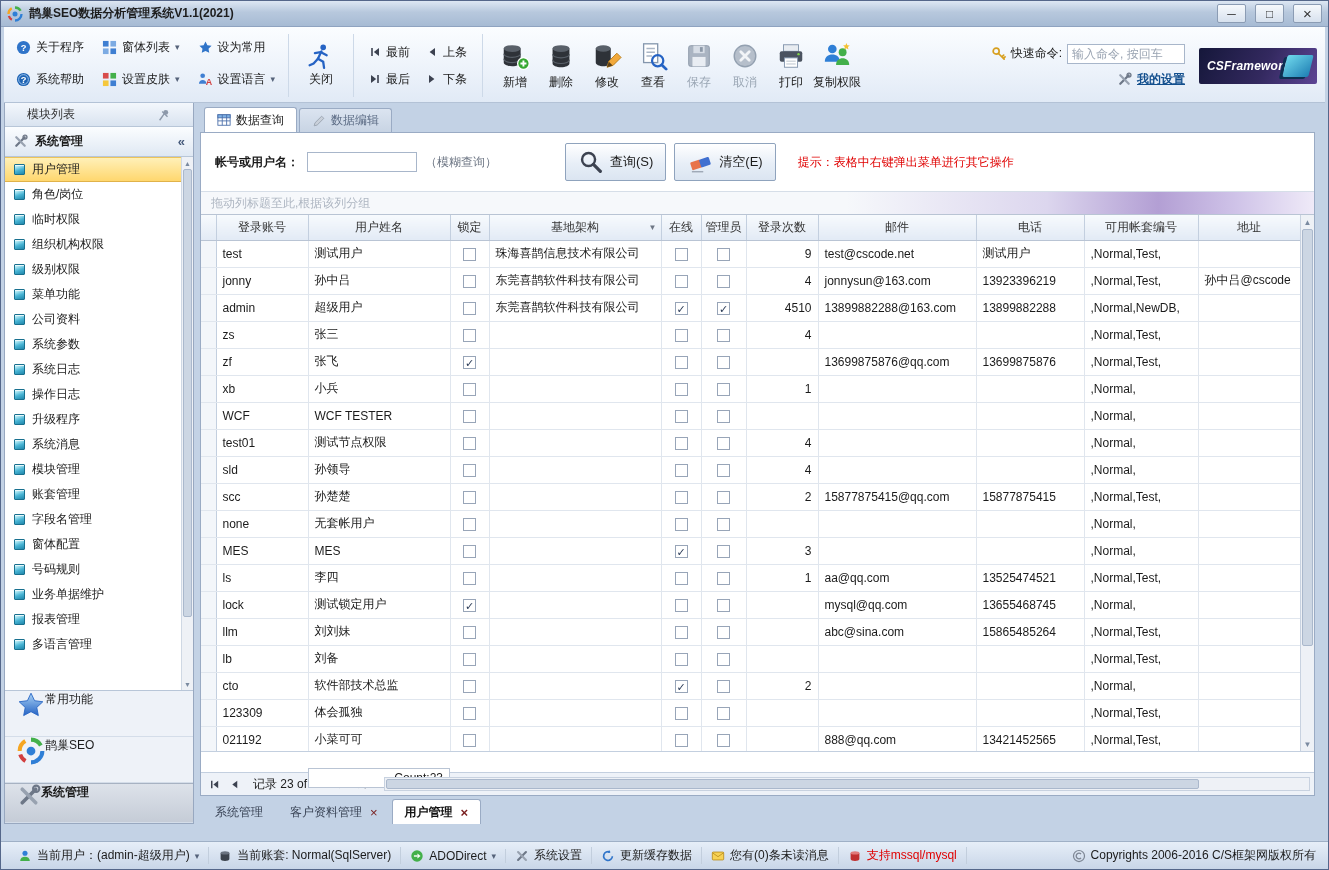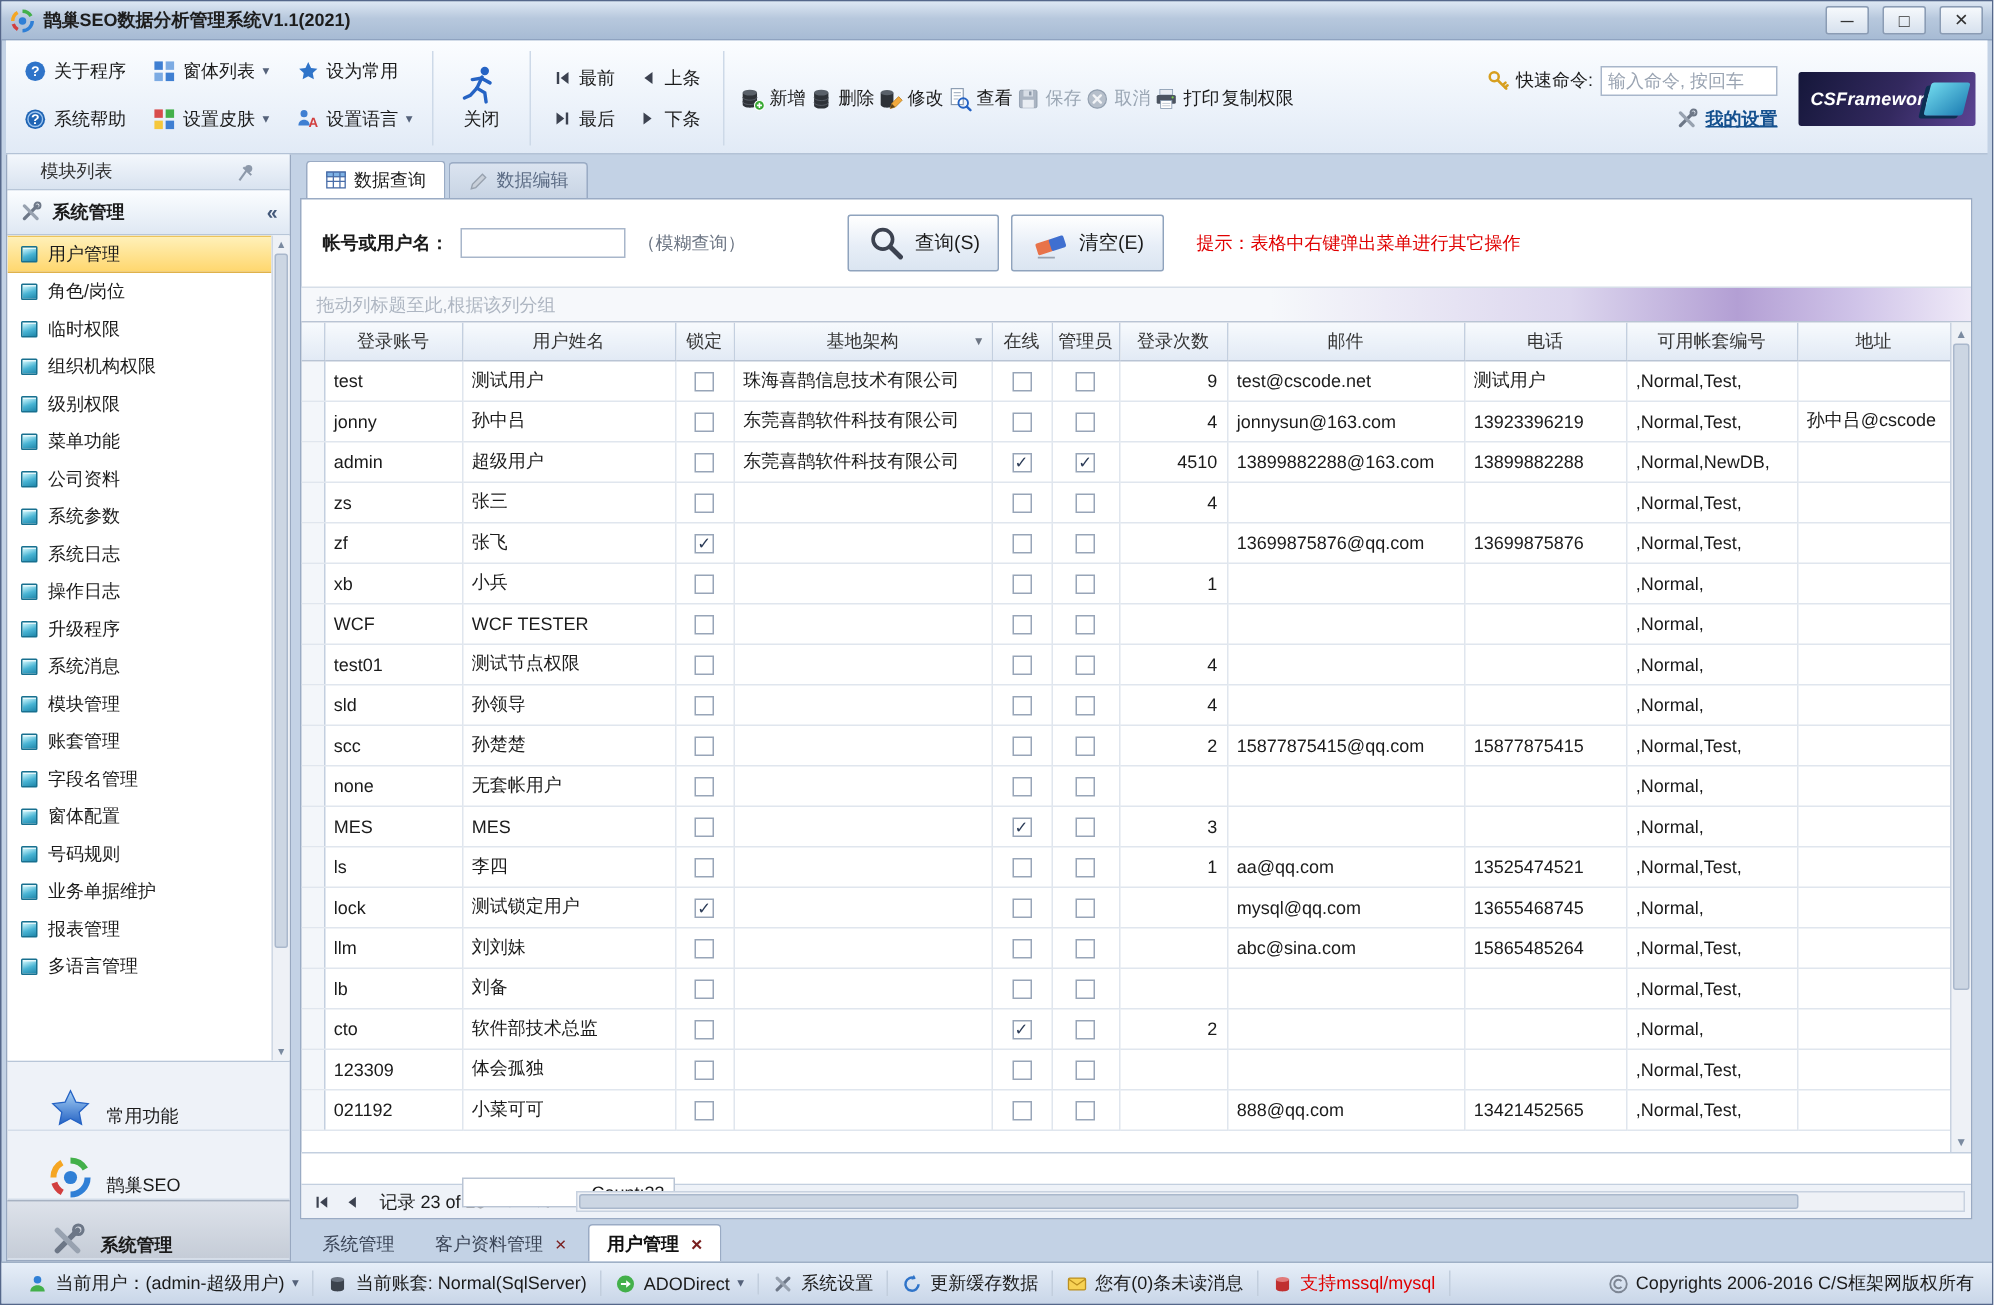--- a/index.html
+++ b/index.html
@@ -20,21 +20,21 @@
   .rlink{display:flex;align-items:center;gap:5px;padding:3px 4px;border-radius:2px;cursor:default;white-space:nowrap;}
   .rlink .ic{width:15px;height:15px;display:inline-flex;}
   .rlink .dd{font-size:9px;color:#55627a;}
   .vsep{width:1px;background:#cdd9e8;margin:3px 5px;}
   .closecol{display:flex;flex-direction:column;align-items:center;justify-content:center;width:46px;}
   .closecol .ic{width:28px;height:28px;}
   .navcol{display:flex;flex-direction:column;justify-content:center;gap:6px;}
   .navbtn{display:flex;align-items:center;gap:5px;padding:2px 6px;white-space:nowrap;}
   .navbtn .ic{width:12px;height:12px;display:inline-flex;}
   .ribbon-actions{display:flex;align-items:stretch;}
-  .rbtn{width:46px;display:flex;flex-direction:row;align-items:center;justify-content:center;gap:3px;padding:2px 1px;border-radius:2px;cursor:default;}
+  .rbtn{width:46px;display:flex;flex-direction:column;align-items:center;justify-content:center;gap:3px;padding:2px 1px;border-radius:2px;cursor:default;}
   .rbtn .ric{width:30px;height:30px;display:inline-flex;}
   .rbtn .rlab{white-space:nowrap;}
   .rbtn.dis .rlab{color:#9aa6b4;}
   .qwrap{margin-left:auto;display:flex;flex-direction:column;justify-content:center;gap:7px;align-items:flex-end;padding-right:6px;}
   .qrow{display:flex;align-items:center;gap:5px;}
   .qrow .ic{width:15px;height:15px;display:inline-flex;}
   .qcmd-input{width:118px;height:20px;border:1px solid #a8b6ca;padding:0 4px;font-size:12px;color:#333;background:#fff;}
   .qcmd-input::placeholder{color:#9aa4b2;}
   .mysettings{font-weight:bold;color:#14508e;text-decoration:underline;cursor:pointer;}
   .logo{width:118px;height:36px;align-self:center;margin-left:4px;border-radius:2px;position:relative;overflow:hidden;
@@ -55,21 +55,21 @@
   .sb-list{flex:1;background:#fff;position:relative;overflow:hidden;padding-right:12px;}
   .sitem{height:25px;display:flex;align-items:center;gap:7px;padding:0 4px 0 9px;cursor:pointer;white-space:nowrap;}
   .sitem.sel{background:linear-gradient(#fff0b8,#ffd76e);border-top:1px solid #ecc45c;border-bottom:1px solid #e0b24a;}
   .cube{width:11px;height:11px;border:1px solid #18708f;border-radius:1px;flex:0 0 auto;
     background:linear-gradient(160deg,#b8ecf6 15%,#49b4d4 55%,#1f86aa);box-shadow:inset 0 1px 0 rgba(255,255,255,.7);}
   .sb-scroll{position:absolute;top:0;right:0;width:12px;height:100%;background:#eef1f6;border-left:1px solid #cfd8e4;display:flex;flex-direction:column;}
   .sb-scroll .arr{height:12px;font-size:7px;color:#7a8aa0;display:flex;align-items:center;justify-content:center;}
   .sb-scroll .trk{flex:1;position:relative;}
   .sb-scroll .thm{position:absolute;top:0;left:1px;right:1px;height:88%;background:#ccd6e3;border:1px solid #aab8cc;border-radius:2px;}
   .sb-shorts{border-top:1px solid #b8c6d8;}
-  .shortcut{height:46px;display:flex;align-items:flex-end;gap:10px;padding:0 28px;border-bottom:1px solid #d4dde9;cursor:pointer;background:#eef2f8;}
+  .shortcut{height:46px;display:flex;align-items:flex-start;gap:0;padding:0 12px;border-bottom:1px solid #d4dde9;cursor:pointer;background:#eef2f8;}
   .shortcut .ic{width:28px;height:28px;display:inline-flex;}
   .shortcut.pressed{height:40px;background:linear-gradient(#dde2ea,#c5ccd7);border-top:1px solid #a7b2c2;font-weight:bold;}
   .shortcut.pressed .ic{width:24px;height:24px;}
   
   .main{flex:1;display:flex;flex-direction:column;padding:4px 10px 0 6px;min-width:0;}
   .tabstrip{height:25px;display:flex;align-items:flex-end;gap:2px;padding-left:4px;}
   .mtab{height:24px;display:flex;align-items:center;gap:5px;padding:0 12px;border:1px solid #9aabc4;border-bottom:none;
     border-radius:3px 3px 0 0;background:linear-gradient(#dbe4f0,#c8d4e4);color:#5b6b84;cursor:pointer;}
   .mtab.act{background:#fff;color:#1b1b1b;height:25px;}
   .mtab .ic{width:14px;height:14px;display:inline-flex;}
@@ -106,21 +106,21 @@
   .pbtn{width:18px;height:17px;display:flex;align-items:center;justify-content:center;border:1px solid transparent;cursor:pointer;}
   .pbtn .ic{width:11px;height:11px;display:inline-flex;}
   .ptext{margin:0 8px;white-space:nowrap;}
   .hscroll{flex:1;height:14px;margin-left:10px;background:#eef1f6;border:1px solid #c8d2e0;position:relative;}
   .hscroll .thm{position:absolute;top:1px;bottom:1px;left:1px;width:88%;background:#ccd6e3;border:1px solid #aab8cc;border-radius:2px;}
   .doctabs{height:28px;display:flex;align-items:flex-end;gap:1px;padding:2px 2px 0 2px;}
   .dtab{height:25px;display:flex;align-items:center;gap:8px;padding:0 12px;color:#3a4456;cursor:pointer;border:1px solid transparent;border-bottom:none;}
   .dtab.act{background:#fff;border-color:#9aabc4;border-radius:3px 3px 0 0;font-weight:bold;color:#111;}
   .dtab .tx{color:#7a2020;font-size:13px;line-height:1;}
   
-  .statusbar{height:28px;margin:0 -3px -3px;display:flex;align-items:center;padding:0 8px;gap:2px;
+  .statusbar{height:28px;margin:17px -3px -3px;display:flex;align-items:center;padding:0 8px;gap:2px;
     background:linear-gradient(#e6eef8,#c9d6e8);border-top:1px solid #9fb0c6;}
   .sitm{display:flex;align-items:center;gap:5px;padding:0 9px;border-right:1px solid #c2cedd;white-space:nowrap;cursor:pointer;}
   .sitm .sic{width:14px;height:14px;display:inline-flex;}
   .sitm .dd{font-size:9px;color:#55627a;}
   .sitm.red span.lbl{color:#e00000;}
   .scopy{margin-left:auto;display:flex;align-items:center;gap:5px;padding-right:4px;}
   .scopy .sic{width:14px;height:14px;display:inline-flex;}
   svg{width:100%;height:100%;display:block;}
 </style>
 </head>

